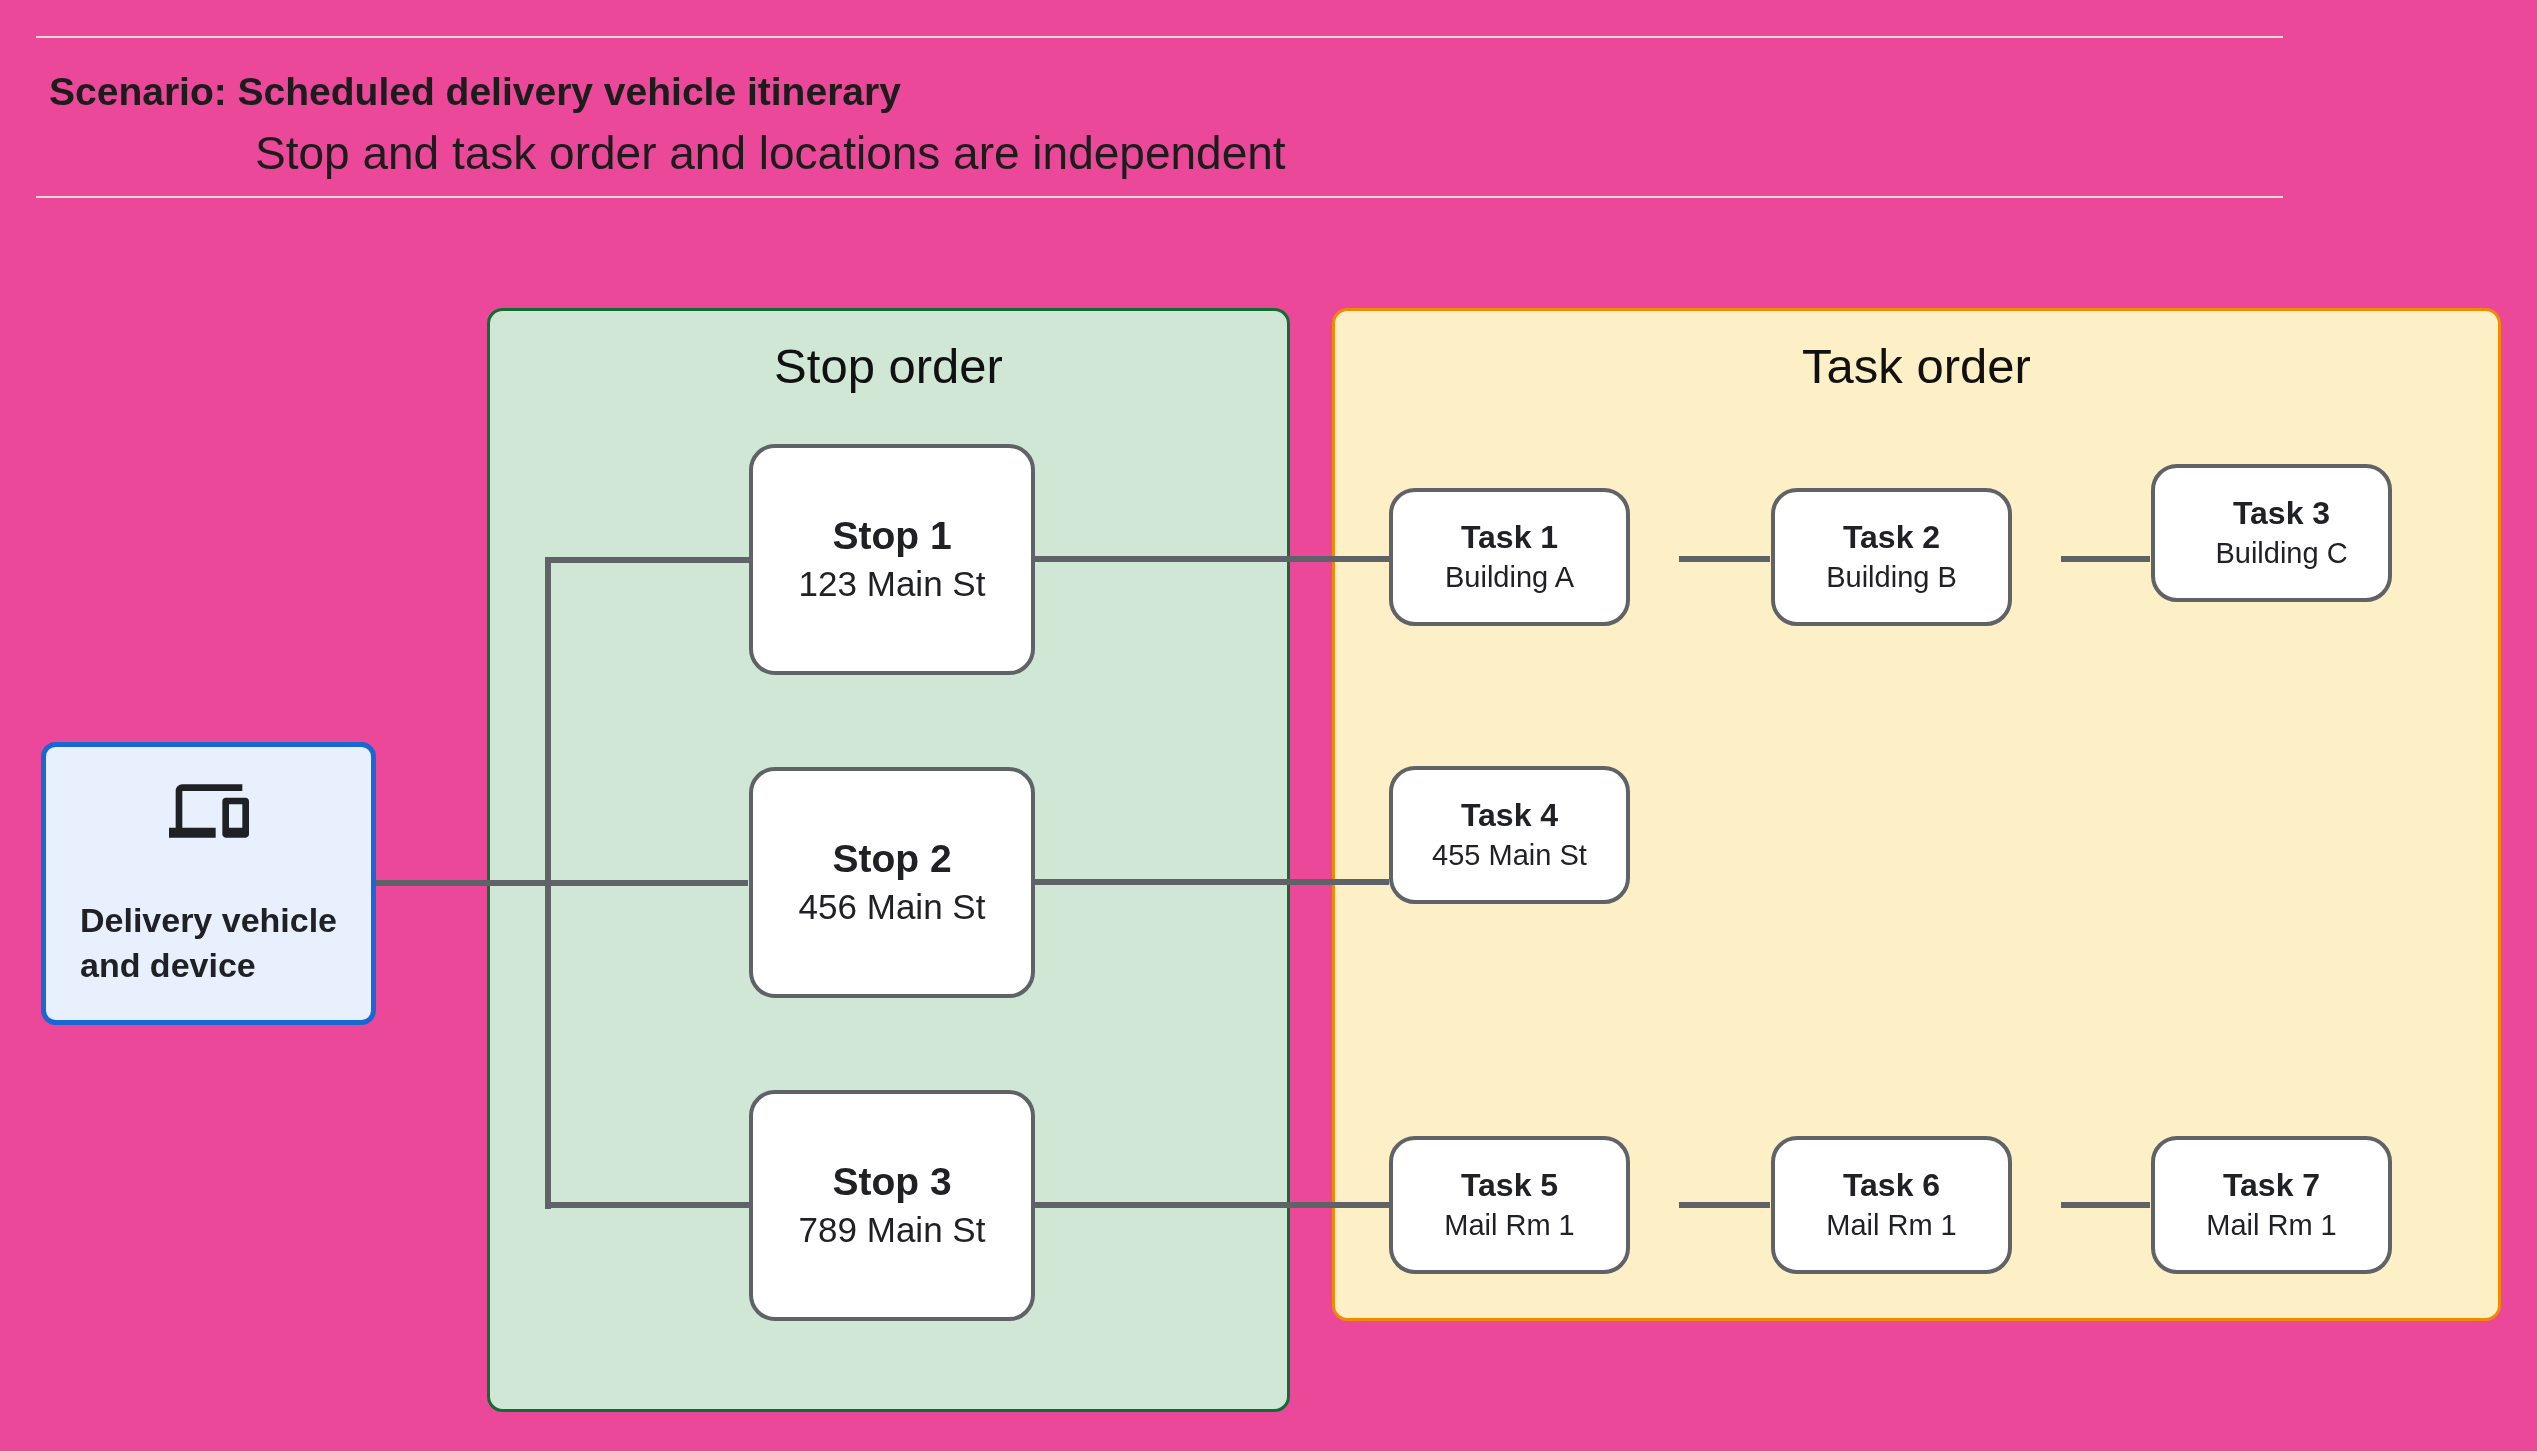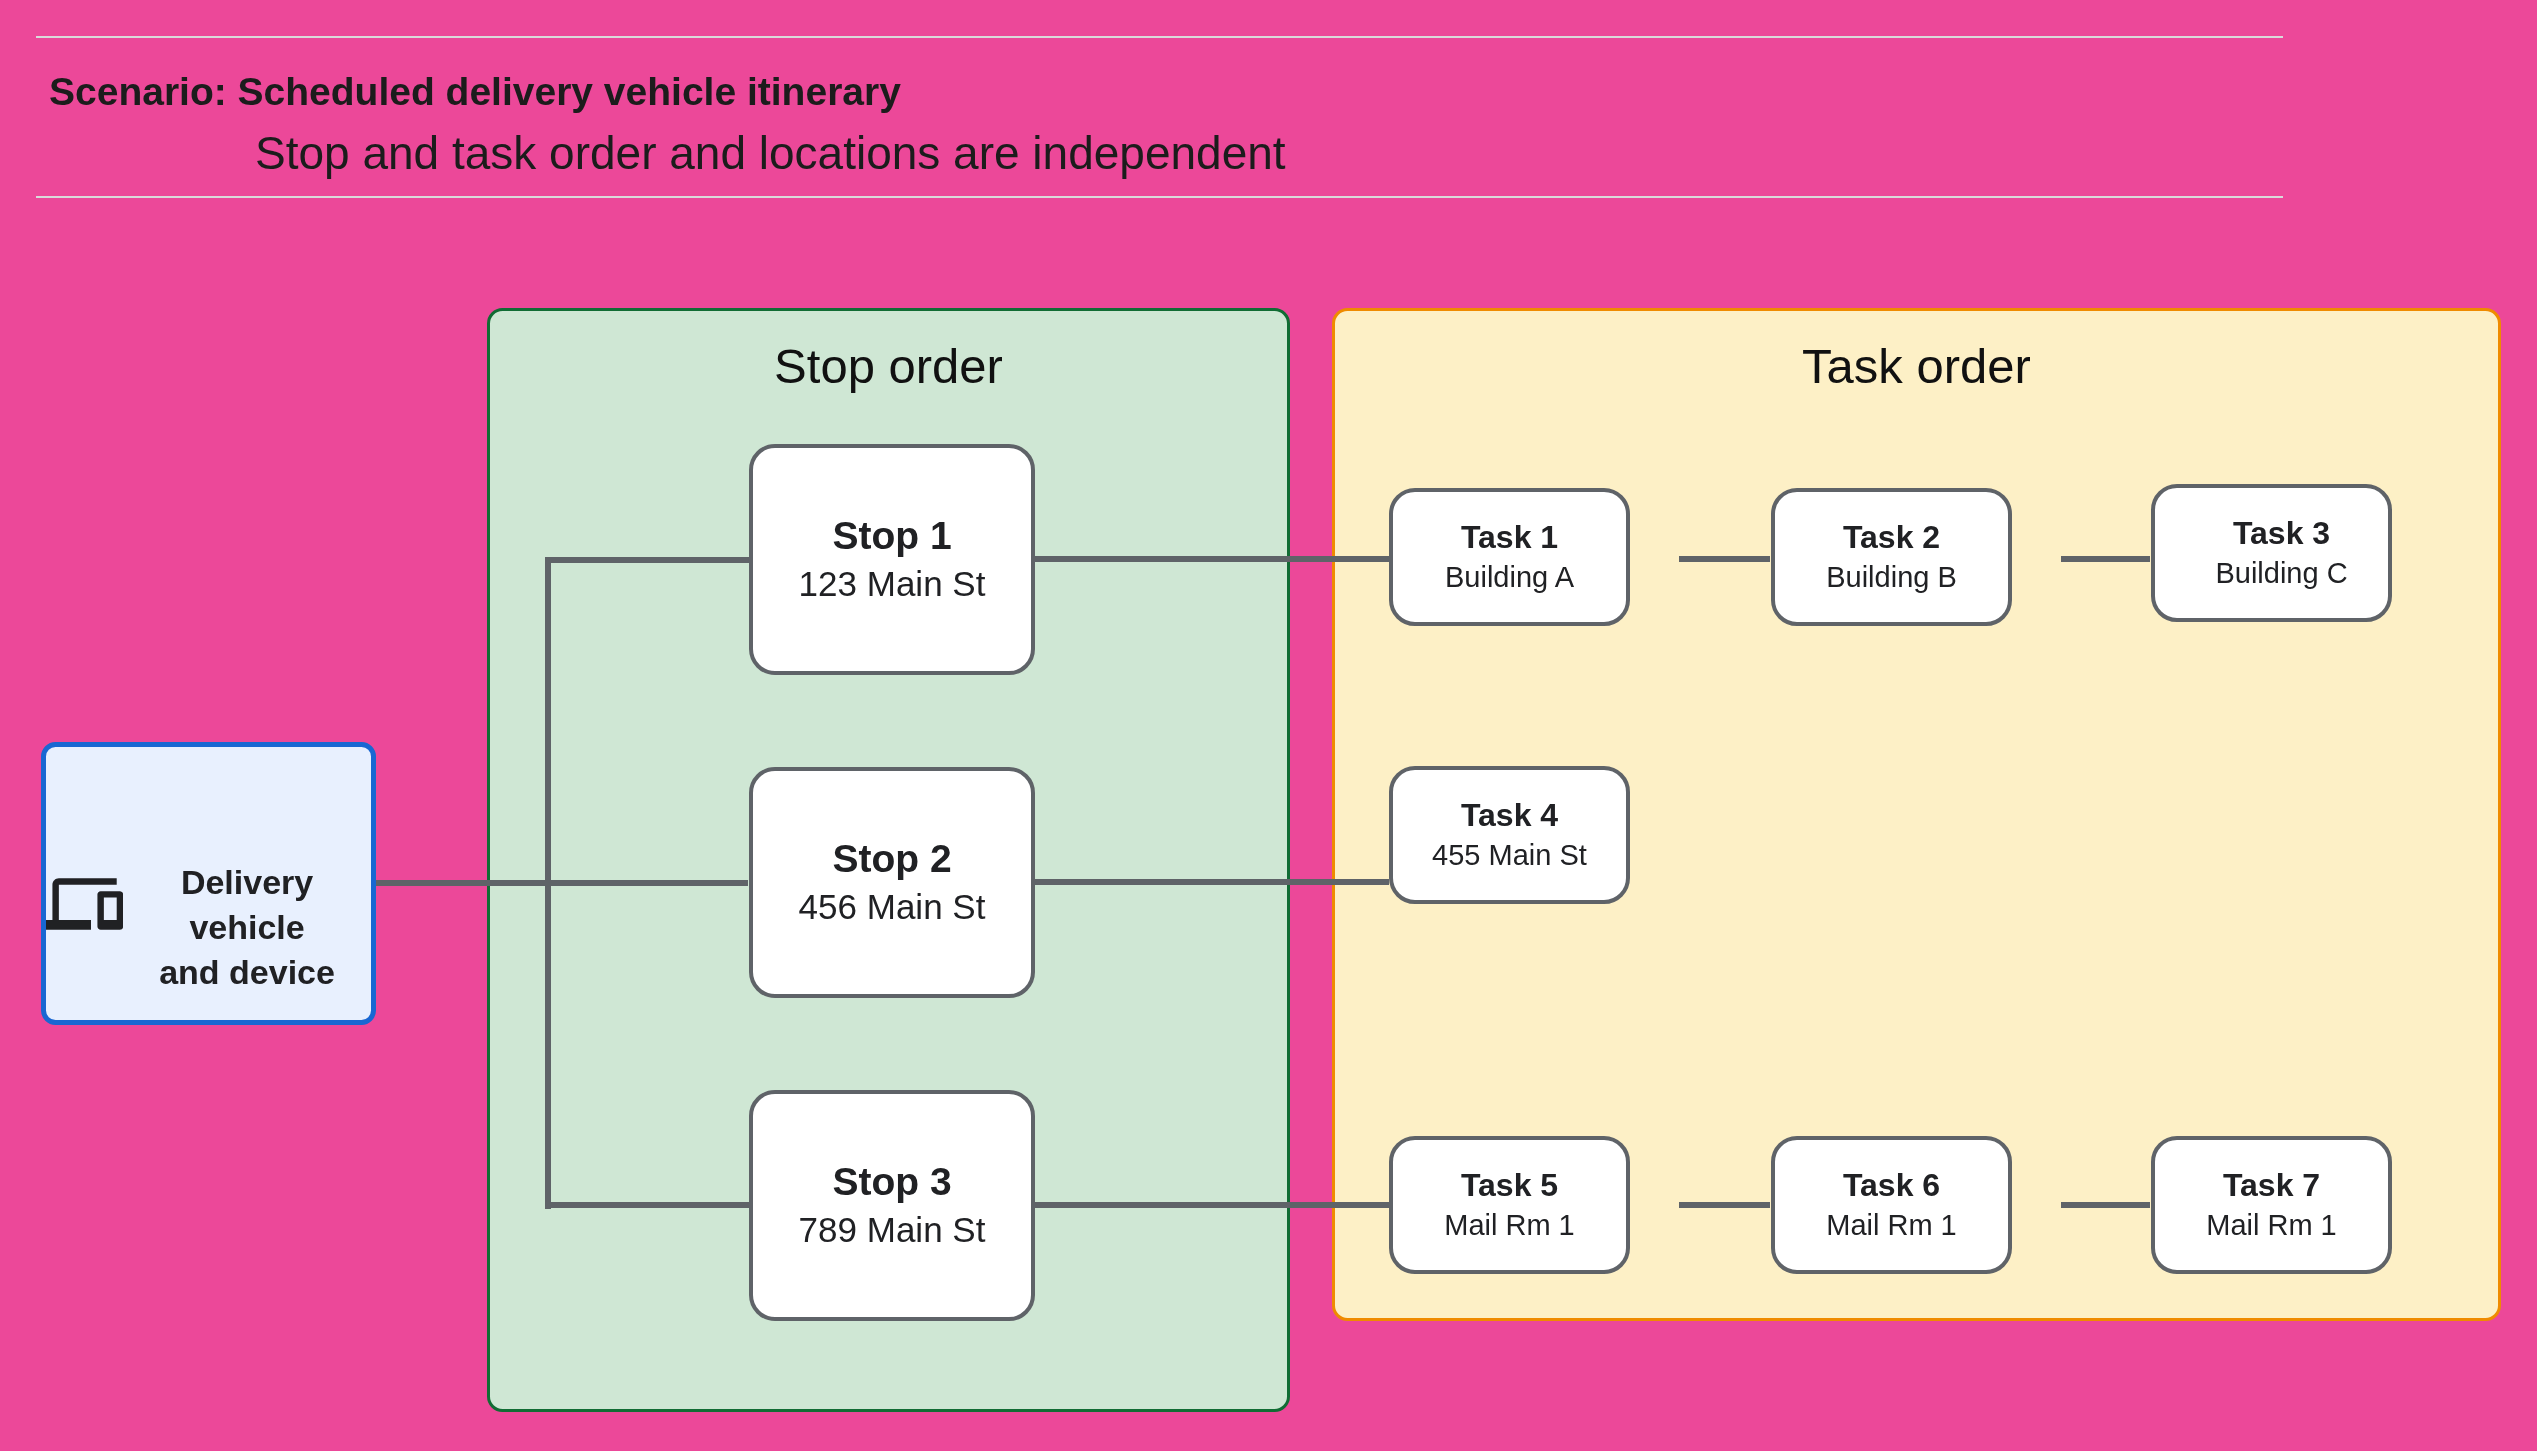--- a/index.html
+++ b/index.html
@@ -43,22 +43,22 @@
   .stop-node{left:749px; width:286px; height:231px;}
   .stop-node .node-label{font-size:39px; font-weight:700; line-height:48px;}
   .stop-node .node-location{font-size:35px; font-weight:400; line-height:47px;}
   .task-node{width:241px; height:138px;}
   .task-node .node-label{font-size:32px; font-weight:700; line-height:41px;}
   .task-node .node-location{font-size:29px; font-weight:400; line-height:39px;}
   .vehicle-node{
     position:absolute; left:41px; top:742px; width:335px; height:283px;
     box-sizing:border-box; background:var(--blue-fill);
     border:5.8px solid var(--blue-border); border-radius:14.5px;
-    display:flex; flex-direction:row; align-items:center;
-    padding-top:40px; z-index:3; text-align:center;
+    display:flex; flex-direction:column; align-items:center;
+    padding-top:24px; z-index:3; 
   }
   .vehicle-node svg{display:block;}
   .vehicle-label{
     margin-top:47px; font-size:34px; font-weight:700; line-height:45px; color:var(--text);
   }
 </style>
 </head>
 <body>
 
 <div class="canvas">
@@ -111,21 +111,21 @@
   </div>
 
   <div class="node task-node" style="left:1389px; top:488px;">
     <div class="node-label">Task 1</div>
     <div class="node-location">Building A</div>
   </div>
   <div class="node task-node" style="left:1771px; top:488px;">
     <div class="node-label">Task 2</div>
     <div class="node-location">Building B</div>
   </div>
-  <div class="node task-node" style="left:2151px; top:484px;padding-left:20px;">
+  <div class="node task-node" style="left:2151px; top:464px;padding-left:20px;">
     <div class="node-label">Task 3</div>
     <div class="node-location">Building C</div>
   </div>
 
   <div class="node task-node" style="left:1389px; top:766px;">
     <div class="node-label">Task 4</div>
     <div class="node-location">455 Main St</div>
   </div>
 
   <div class="node task-node" style="left:1389px; top:1136px;">

